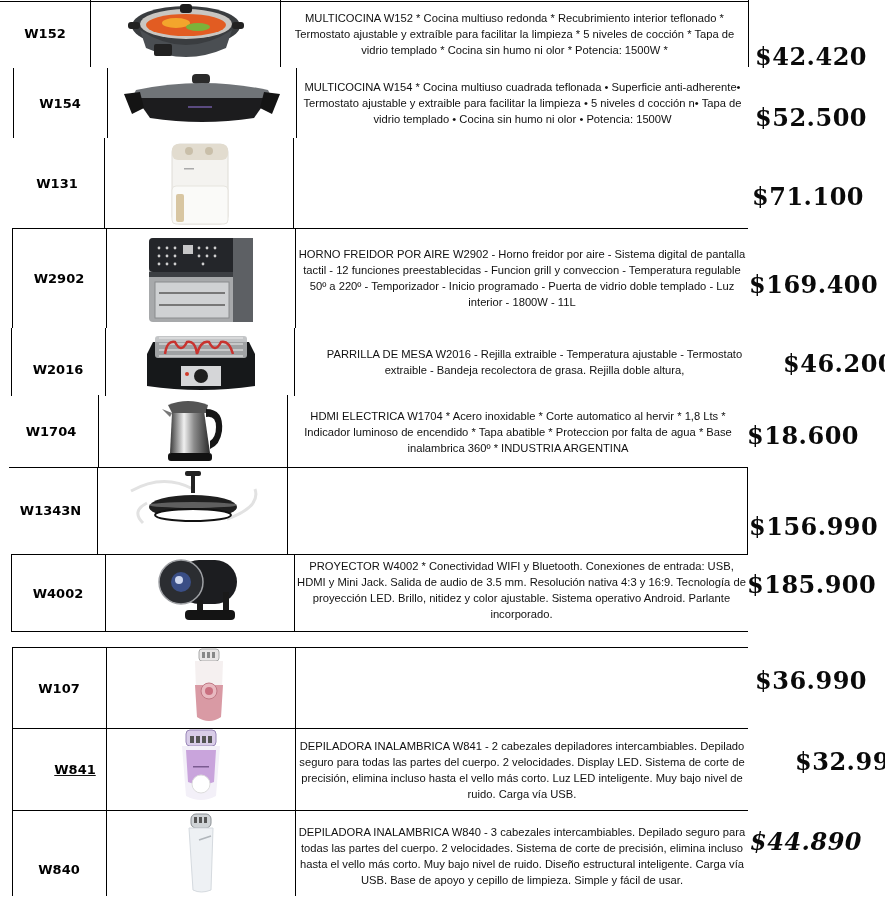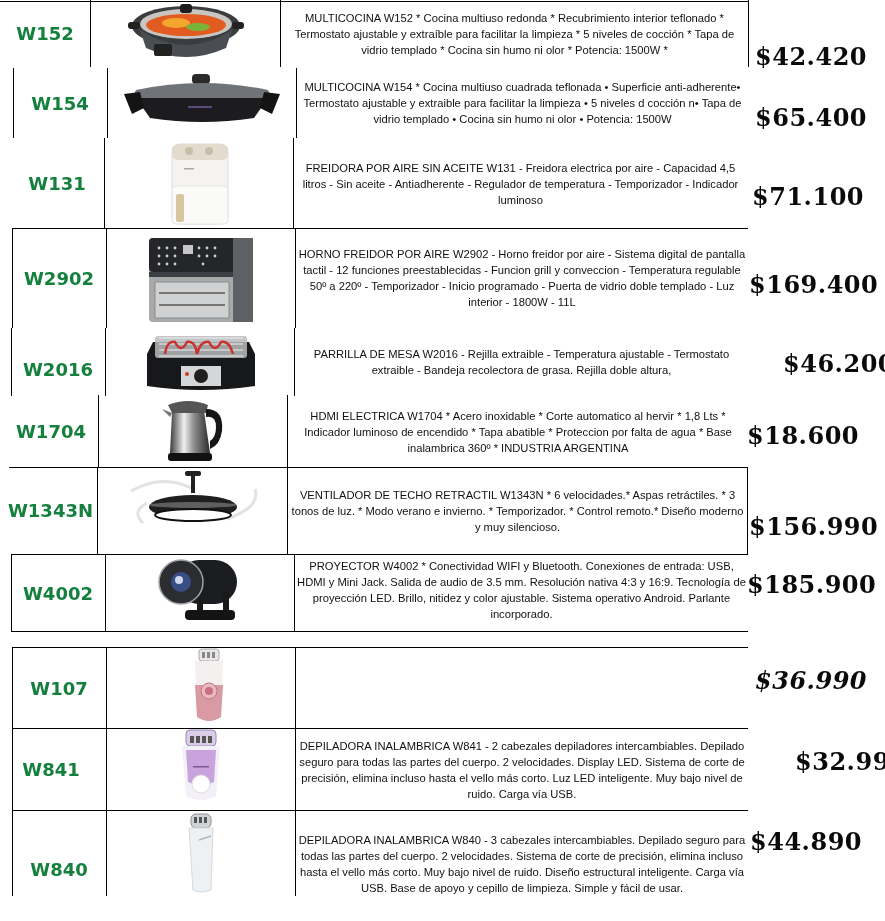--- a/index.html
+++ b/index.html
@@ -1,21 +1,21 @@
 <!DOCTYPE html>
 <html><head>
 <meta charset="utf-8">
 <style>
   html, body { margin:0; padding:0; background:#ffffff; }
   body { width:885px; height:921px; position:relative; overflow:hidden;
          font-family:"Liberation Sans", sans-serif; color:#111; }
   .row { position:absolute; box-sizing:border-box; }
   .cell { position:absolute; top:0; bottom:0; box-sizing:border-box;
           display:flex; align-items:center; justify-content:center; }
-  .code { font-family:"DejaVu Sans", sans-serif; font-weight:bold; font-size:18px; color:#15803d; }
+  .code { font-family:"DejaVu Sans", sans-serif; font-weight:bold; font-size:13px; color:#000000; }
   .desc { font-family:"Liberation Sans", sans-serif; font-size:11.2px; line-height:16px;
           text-align:center; padding:0 2px; color:#111; }
   .desc b { font-weight:normal; }
   .price { position:absolute; font-family:"DejaVu Serif", serif; font-weight:bold;
            font-size:24px; letter-spacing:0.5px; color:#0a0a0a; white-space:nowrap; }
   .img { position:relative; }
   .vl { position:absolute; width:1px; background:#000; }
   .hl { position:absolute; height:1px; background:#000; }
 </style>
 </head>
@@ -64,42 +64,39 @@
       <path d="M2 26 L18 24 L22 40 L10 46 Z" fill="#141414"></path>
       <path d="M158 26 L142 24 L138 40 L150 46 Z" fill="#141414"></path>
       <rect x="66" y="38" width="24" height="2" fill="#5a4a80"></rect>
     </svg>
   </div>
   <div class="vl" style="left:296px;top:0;height:70px;"></div>
   <div class="cell" style="left:297px;width:451px;">
     <div class="desc"><b>MULTICOCINA W154</b><span> * Cocina multiuso cuadrada teflonada • Superficie anti-adherente• Termostato ajustable y extraible para facilitar la limpieza • 5 niveles d cocción n• Tapa de vidrio templado • Cocina sin humo ni olor • Potencia: 1500W</span></div>
   </div>
 </div>
-<div class="price" style="left:755px;top:103px;">$65.400</div>
+<div class="price" style="left:755px;top:103px;">$52.500</div>
 
 <div class="row" style="left:0;top:138px;width:750px;height:91px;">
   <div class="cell" style="left:10px;width:94px;">
     <span class="code">W131</span>
   </div>
   <div class="vl" style="left:104px;top:0;height:91px;"></div>
   <div class="cell img" style="left:105px;width:188px;">
     <svg width="70" height="90" viewBox="0 0 70 90">
       <rect x="8" y="6" width="56" height="80" rx="8" fill="#f4f3f0" stroke="#dedcd6"></rect>
       <rect x="8" y="6" width="56" height="16" rx="6" fill="#e2dccf"></rect>
       <circle cx="25" cy="13" r="4" fill="#c9bfa9"></circle>
       <circle cx="45" cy="13" r="4" fill="#c9bfa9"></circle>
       <rect x="8" y="48" width="56" height="38" rx="4" fill="#fafaf8" stroke="#e6e4de"></rect>
       <rect x="12" y="56" width="8" height="28" rx="2" fill="#d8c6a2"></rect>
       <rect x="20" y="30" width="10" height="1.5" fill="#aaa"></rect>
     </svg>
   </div>
   <div class="vl" style="left:293px;top:0;height:91px;"></div>
-  <div class="cell" style="left:294px;width:453px;">
-    <div class="desc"><b>FREIDORA POR AIRE SIN ACEITE W131</b><span> - Freidora electrica por aire - Capacidad 4,5 litros - Sin aceite - Antiadherente - Regulador de temperatura - Temporizador - Indicador luminoso</span></div>
-  </div>
   <div class="hl" style="left:293px;top:90px;width:455px;"></div>
 </div>
 <div class="price" style="left:752px;top:182px;">$71.100</div>
 
 <div class="row" style="left:0;top:228px;width:750px;height:100px;">
   <div class="hl" style="left:12px;top:0;width:736px;"></div>
   <div class="vl" style="left:12px;top:0;height:100px;"></div>
   <div class="cell" style="left:12px;width:94px;text-align:right;">
     <span class="code">W2902</span>
   </div>
@@ -157,21 +154,21 @@
           <line x1="14" y1="22" x2="98" y2="22"></line>
           <line x1="14" y1="28" x2="98" y2="28"></line>
         </g>
       <path d="M20 26 Q22 12 30 14 Q36 26 42 14 Q50 12 52 26 Q56 12 64 14 Q70 26 76 14 Q84 12 88 26" stroke="#c8332f" stroke-width="2.5" fill="none"></path>
       <rect x="36" y="38" width="40" height="20" fill="#d5d6d8"></rect>
       <circle cx="56" cy="48" r="7" fill="#1f1f1f"></circle>
       <circle cx="42" cy="46" r="2" fill="#d03a2a"></circle>
     </svg>
   </div>
   <div class="vl" style="left:294px;top:0;height:68px;"></div>
-  <div class="cell" style="left:295px;width:453px;">
+  <div class="cell" style="left:308px;width:453px;">
     <div class="desc"><b>PARRILLA DE MESA W2016 -</b><span> Rejilla extraible - Temperatura ajustable - Termostato extraible - Bandeja recolectora de grasa. Rejilla doble altura,</span></div>
   </div>
 </div>
 <div class="price" style="left:755px;top:349px;margin-left:28px;">$46.200</div>
 
 <div class="row" style="left:0;top:395px;width:750px;height:73px;">
   <div class="cell" style="left:4px;width:94px;">
     <span class="code">W1704</span>
   </div>
   <div class="vl" style="left:98px;top:0;height:72px;"></div>
@@ -212,23 +209,20 @@
       <path d="M20 56 Q8 44 24 36" stroke="#e2e2e2" stroke-width="3" fill="none"></path>
       <rect x="62" y="4" width="16" height="5" rx="2" fill="#222"></rect>
       <rect x="68" y="8" width="4" height="18" fill="#222"></rect>
       <ellipse cx="70" cy="40" rx="44" ry="12" fill="#1f1f1f"></ellipse>
       <ellipse cx="70" cy="38" rx="44" ry="3" fill="#8a8a8a" opacity="0.6"></ellipse>
       <ellipse cx="70" cy="48" rx="38" ry="6" fill="#ffffff"></ellipse>
       <ellipse cx="70" cy="48" rx="38" ry="6" fill="none" stroke="#111" stroke-width="2"></ellipse>
     </svg>
   </div>
   <div class="vl" style="left:287px;top:0;height:87px;"></div>
-  <div class="cell" style="left:288px;width:459px;">
-    <div class="desc"><b>VENTILADOR DE TECHO RETRACTIL W1343N</b><span> * 6 velocidades.* Aspas retráctiles. * 3 tonos de luz. * Modo verano e invierno. * Temporizador. * Control remoto.* Diseño moderno y muy silencioso.</span></div>
-  </div>
   <div class="vl" style="left:747px;top:0;height:87px;"></div>
 </div>
 <div class="price" style="left:749px;top:512px;">$156.990</div>
 
 <div class="row" style="left:0;top:554px;width:750px;height:78px;">
   <div class="hl" style="left:11px;top:0;width:737px;"></div>
   <div class="vl" style="left:11px;top:0;height:78px;"></div>
   <div class="cell" style="left:11px;width:94px;">
     <span class="code">W4002</span>
   </div>
@@ -269,25 +263,25 @@
         </g>
       <path d="M6 14 L34 14 L32 70 Q20 78 8 70 Z" fill="#f5f0f0"></path>
       <path d="M6 38 L34 38 L32 70 Q20 78 8 70 Z" fill="#d99aa4"></path>
       <circle cx="20" cy="44" r="8" fill="#e8b9c0" stroke="#c07884"></circle>
       <circle cx="20" cy="44" r="4" fill="#c97080"></circle>
     </svg>
   </div>
   <div class="vl" style="left:295px;top:0;height:82px;"></div>
   <div class="hl" style="left:12px;top:81px;width:736px;"></div>
 </div>
-<div class="price" style="left:755px;top:666px;font-style:italic;">$36.990</div>
+<div class="price" style="left:755px;top:666px;">$36.990</div>
 
 <div class="row" style="left:0;top:728px;width:750px;height:83px;">
   <div class="vl" style="left:12px;top:0;height:83px;"></div>
-  <div class="cell" style="left:4px;width:94px;">
+  <div class="cell" style="left:28px;width:94px;text-decoration:underline;">
     <span class="code">W841</span>
   </div>
   <div class="vl" style="left:106px;top:0;height:83px;"></div>
   <div class="cell img" style="left:107px;width:188px;">
     <svg width="50" height="76" viewBox="0 0 50 76">
       <rect x="10" y="2" width="30" height="16" rx="4" fill="#d9cde8" stroke="#9a88b8"></rect>
       <g fill="#555">
           <rect x="14" y="8" width="4" height="7"></rect>
           <rect x="20" y="8" width="4" height="7"></rect>
           <rect x="26" y="8" width="4" height="7"></rect>
@@ -319,17 +313,17 @@
       <g fill="#555">
           <rect x="13" y="7" width="3" height="6"></rect>
           <rect x="18" y="7" width="3" height="6"></rect>
           <rect x="23" y="7" width="3" height="6"></rect>
         </g>
       <path d="M8 18 L32 18 L30 80 Q20 84 12 80 Z" fill="#eef1f4" stroke="#d5dadf"></path>
       <path d="M18 30 L30 26" stroke="#b0b6bb" stroke-width="1.5"></path>
     </svg>
   </div>
   <div class="vl" style="left:295px;top:0;height:86px;"></div>
-  <div class="cell" style="left:296px;width:452px;align-items:flex-end;padding-top:6px;">
+  <div class="cell" style="left:296px;width:452px;align-items:center;padding-top:6px;">
     <div class="desc"><b>DEPILADORA INALAMBRICA W840</b><span> - 3 cabezales intercambiables. Depilado seguro para todas las partes del cuerpo. 2 velocidades. Sistema de corte de precisión, elimina incluso hasta el vello más corto. Muy bajo nivel de ruido. Diseño estructural inteligente. Carga vía USB. Base de apoyo y cepillo de limpieza. Simple y fácil de usar.</span></div>
   </div>
 </div>
-<div class="price" style="left:750px;top:827px;">$44.890</div>
+<div class="price" style="left:750px;top:827px;font-style:italic;">$44.890</div>
 
 </body></html>

